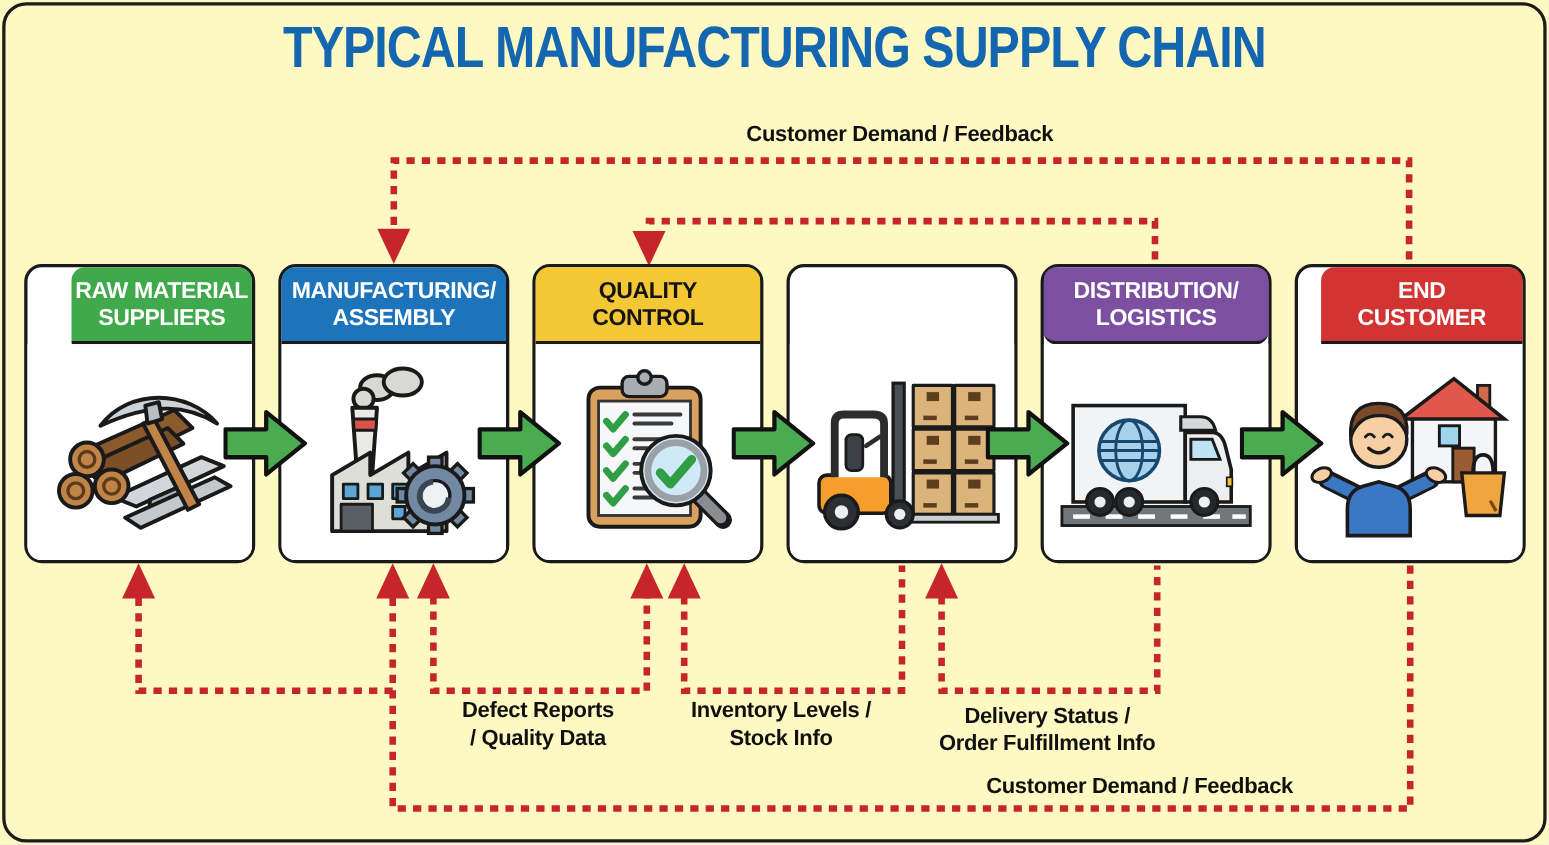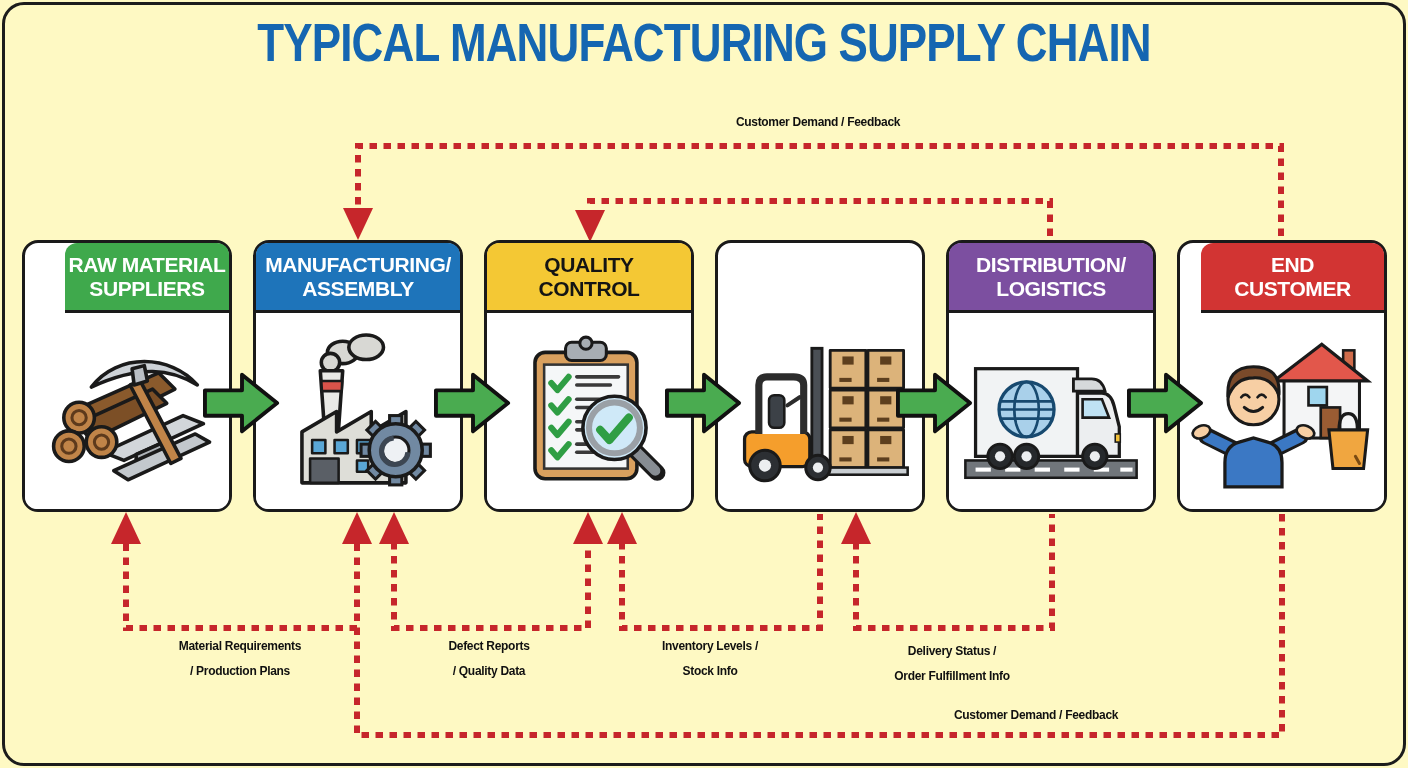--- a/index.html
+++ b/index.html
@@ -26,21 +26,21 @@
     font-weight:bold; font-size:21px; line-height:24px; letter-spacing:-0.4px;
     white-space:pre-line;
   }
   .stage-body {
     position:absolute; left:0; right:0; top:70px; bottom:0;
     display:flex; align-items:center; justify-content:center;
     border-radius:0 0 12px 12px; background:#fff;
   }
   .lbl {
     position:absolute; font-weight:bold; color:#101010; text-align:center;
-    white-space:pre-line; font-size:12px; line-height:25px; letter-spacing:-0.3px;
+    white-space:pre-line; font-size:20px; line-height:25px; letter-spacing:-0.3px;
   }
   .flow-arrow { position:absolute; top:368px; width:78px; height:70px; }
   #feedback-overlay { position:absolute; left:0; top:0; pointer-events:none; }
 </style>
 </head>
 <body>
 
 <div id="canvas">
 
   <div class="title" style="color: rgb(21, 102, 177);">TYPICAL MANUFACTURING SUPPLY CHAIN</div>
@@ -61,22 +61,20 @@
       <polygon points="342,544 372,544 357,512"></polygon>
       <polygon points="111,544 141,544 126,512"></polygon>
       <polygon points="379,544 409,544 394,512"></polygon>
       <polygon points="573,544 603,544 588,512"></polygon>
       <polygon points="607,544 637,544 622,512"></polygon>
       <polygon points="841,544 871,544 856,512"></polygon>
     </g>
   </svg>
 
   <div class="lbl" style="left:568px; top:110px; width:500px;">Customer Demand / Feedback</div>
-  <div class="lbl" style="left:105px; top:634px; width:270px;">Material Requirements
-/ Production Plans</div>
   <div class="lbl" style="left:580px; top:634px; width:260px;">Inventory Levels /
 Stock Info</div>
   <div class="lbl" style="left:359px; top:634px; width:260px;">Defect Reports
 / Quality Data</div>
   <div class="lbl" style="left:812px; top:639px; width:280px;">Delivery Status /
 Order Fulfillment Info</div>
   <div class="lbl" style="left:886px; top:703px; width:300px;">Customer Demand / Feedback</div>
 
   <div class="stage" style="left:22px;">
     <div class="stage-header" style="background-color: rgb(63, 169, 76); color: rgb(255, 255, 255); margin-left: 40px;">RAW MATERIAL
@@ -210,21 +208,21 @@
         <line x1="58" y1="72" x2="70" y2="64" stroke="#2c2c2c" stroke-width="4" stroke-linecap="round"></line>
         <circle cx="36" cy="131" r="15" fill="#2c2f33" stroke="#1a1a1a" stroke-width="3"></circle>
         <circle cx="36" cy="131" r="6" fill="#eceef0"></circle>
         <circle cx="88" cy="133" r="12" fill="#2c2f33" stroke="#1a1a1a" stroke-width="3"></circle>
         <circle cx="88" cy="133" r="5" fill="#eceef0"></circle>
       </svg>
     </div>
   </div>
 
   <div class="stage" style="left:946px;">
-    <div class="stage-header" style="background-color: rgb(124, 79, 160); color: rgb(255, 255, 255);">DISTRIBUTION/
+    <div class="stage-header" style="background-color: rgb(124, 79, 160); color: rgb(255, 255, 255); border-radius: 11px;">DISTRIBUTION/
 LOGISTICS</div>
     <div class="stage-body">
       <svg width="186" height="158" viewBox="0 0 180 155">
         <rect x="6" y="126" width="168" height="17" fill="#71767b" stroke="#1a1a1a" stroke-width="2.5"></rect>
         <g fill="#ffffff">
           <rect x="16" y="133" width="15" height="4"></rect>
             <rect x="45" y="133" width="15" height="4"></rect>
           <rect x="74" y="133" width="15" height="4"></rect>
             <rect x="103" y="133" width="15" height="4"></rect>
           <rect x="132" y="133" width="15" height="4"></rect>

